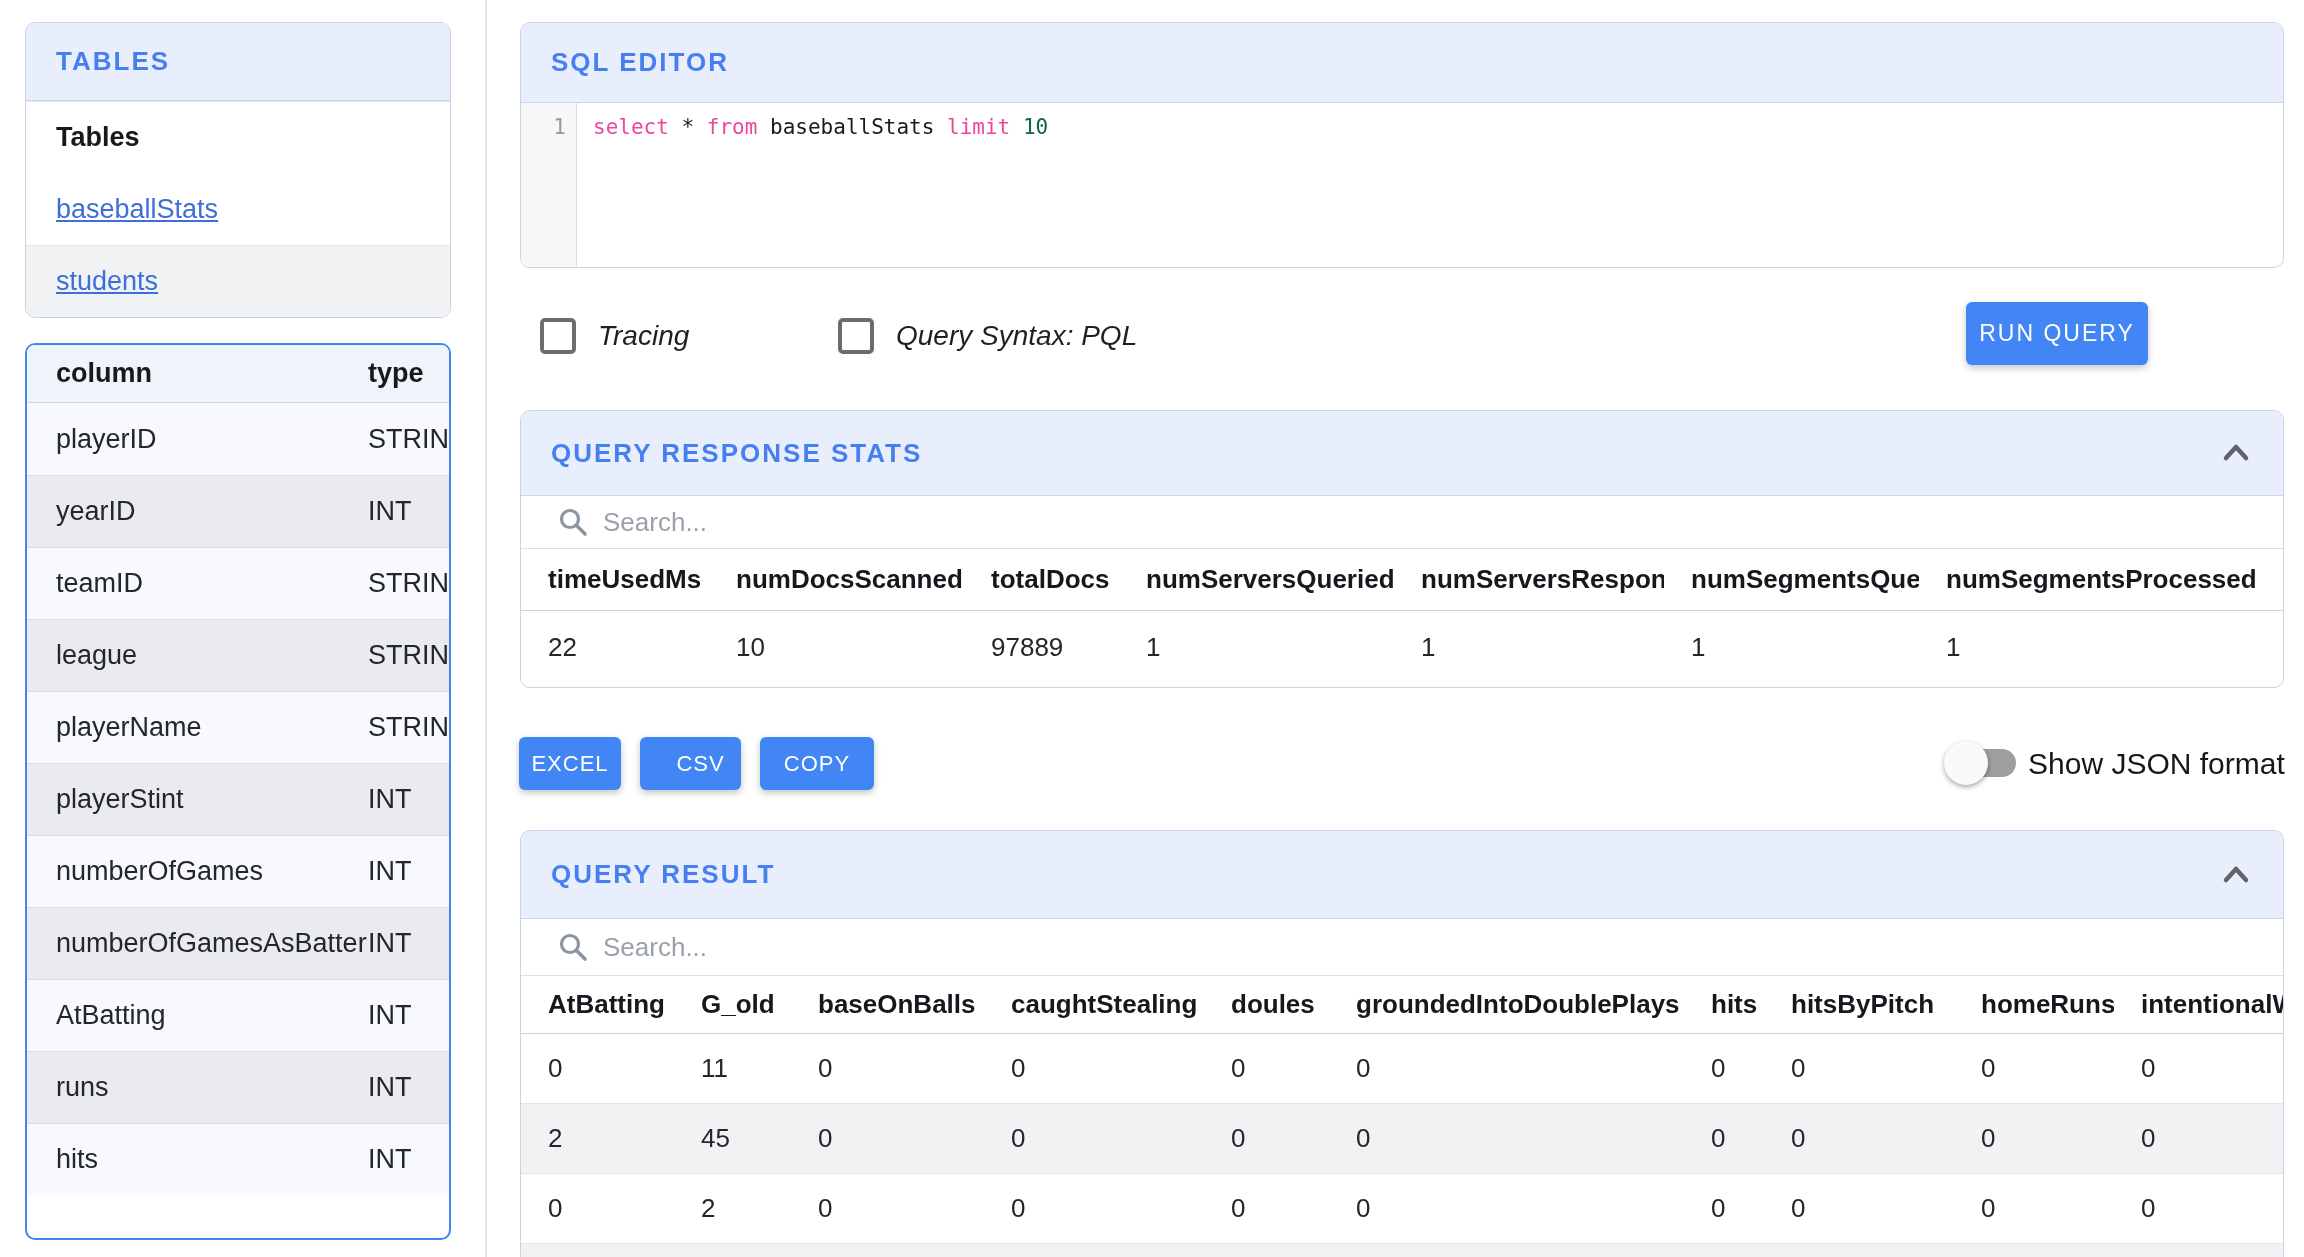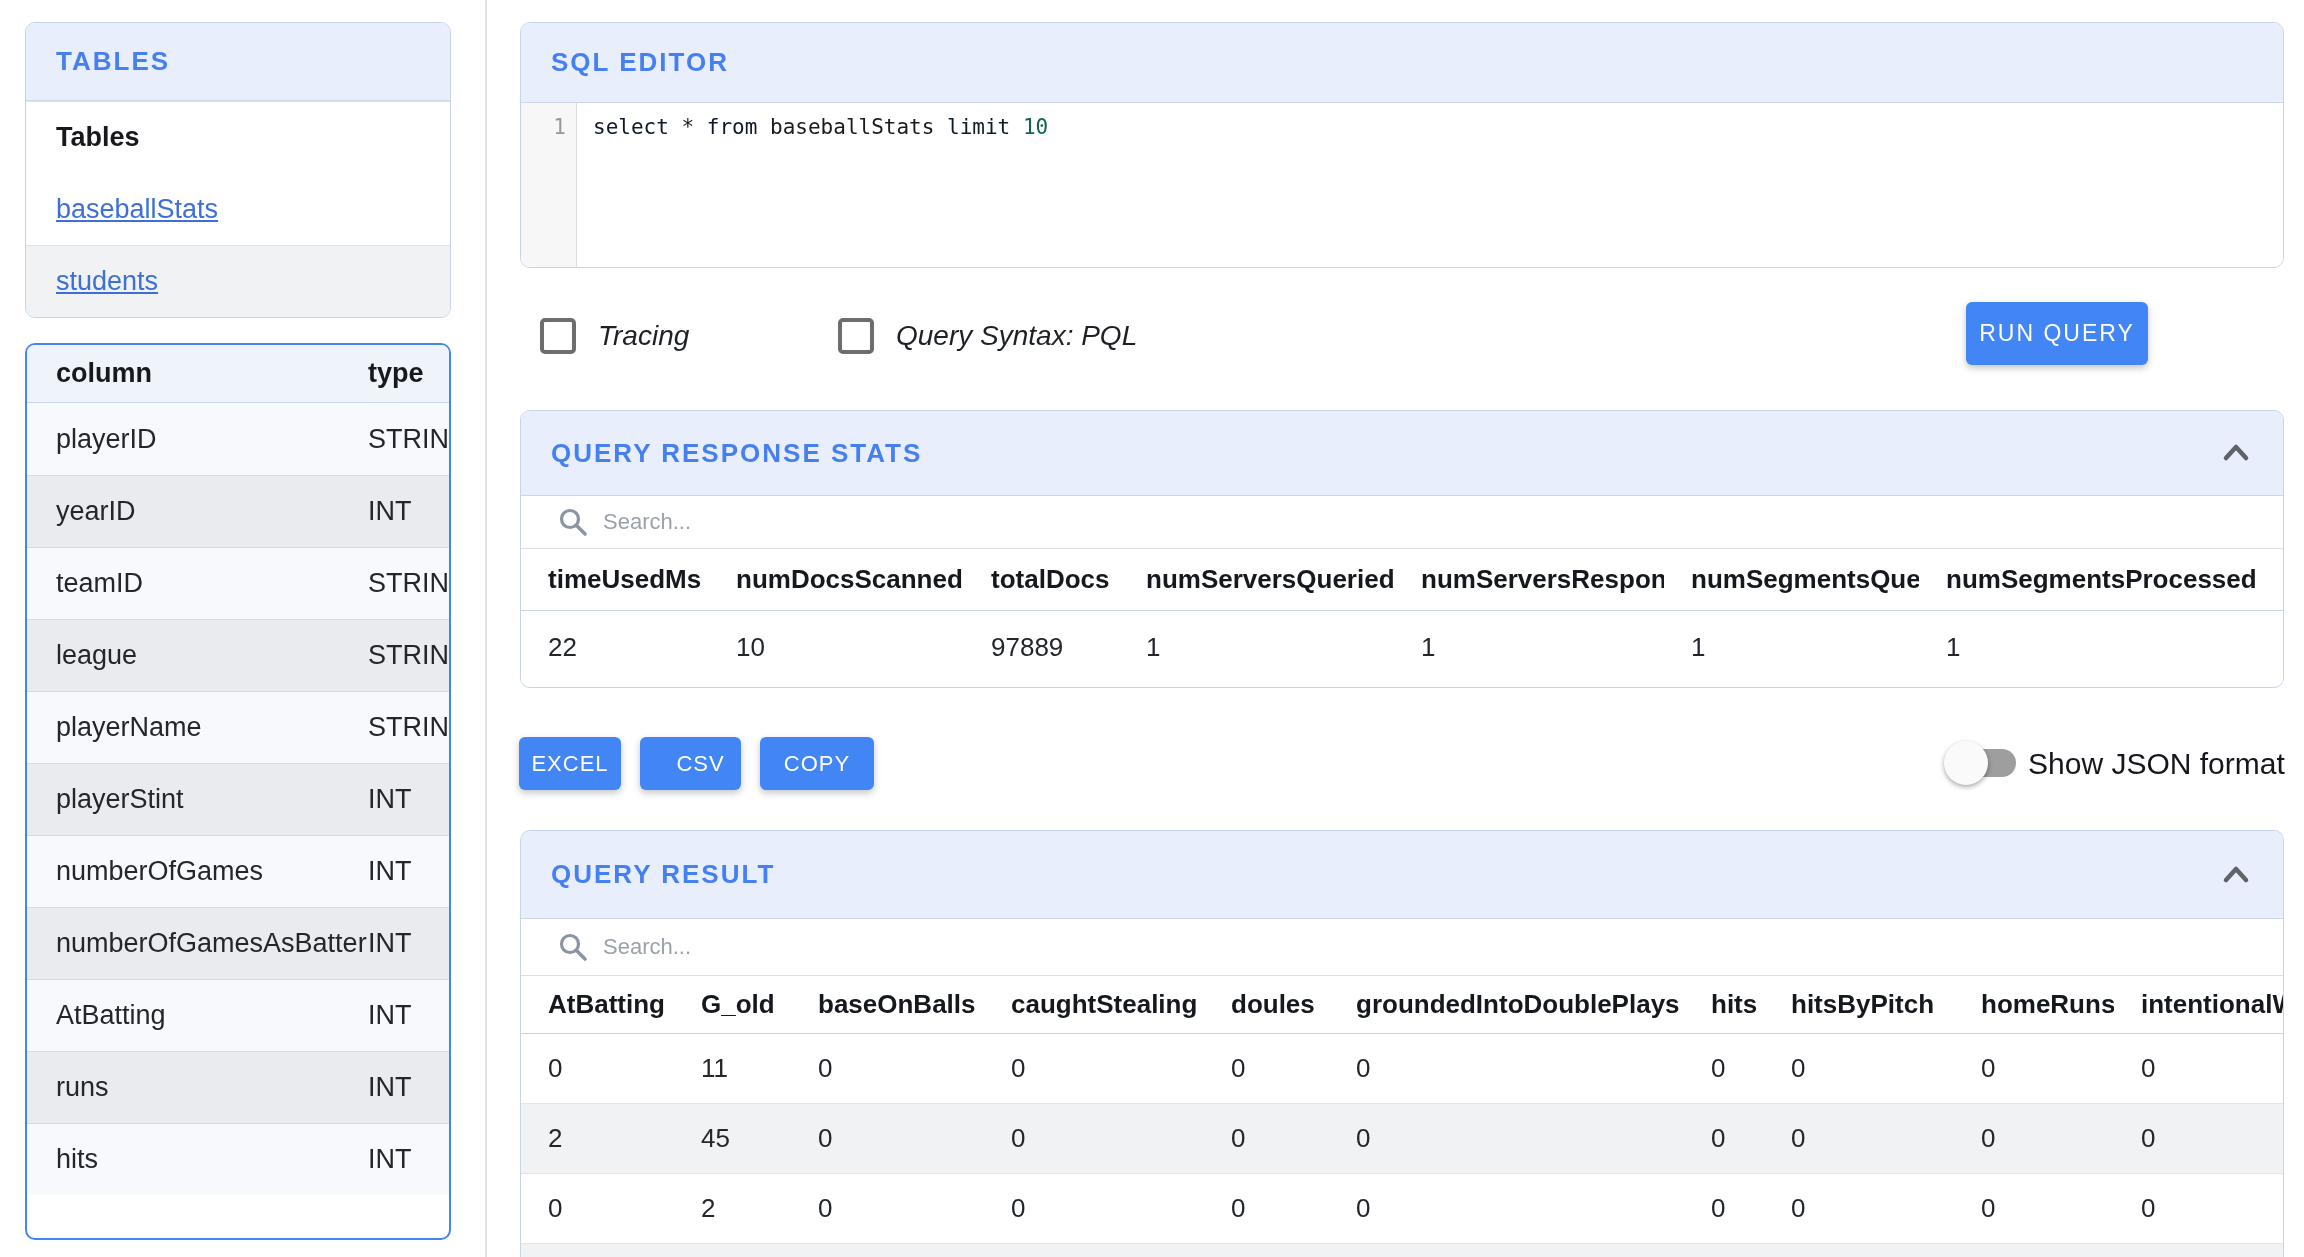--- a/index.html
+++ b/index.html
@@ -57,21 +57,21 @@
   }
   .line-no {
     position:absolute; top:12px; right:10px; color:#999999;
     font-family:"DejaVu Sans Mono", monospace; font-size:21px;
   }
   .code-line {
     position:absolute; left:72px; top:12px;
     font-family:"DejaVu Sans Mono", monospace; font-size:21px; white-space:pre;
     color:#1a1a1a; cursor:text;
   }
-  .tok-keyword { color:#0f172a; }
+  .tok-keyword { color:#ec4899; }
   .tok-number  { color:#116644; }
   .tok-plain   { color:#1a1a1a; }
 
   
   .checkbox {
     position:absolute; width:36px; height:36px; border:4px solid #6d6d6d;
     border-radius:5px; background:#fff; cursor:pointer;
   }
   .check-label { position:absolute; font-size:28px; color:#1d2025; line-height:36px;font-style:italic; }
   .btn {
@@ -89,21 +89,21 @@
   #result-panel .panel-header { height:88px; }
 
   .search-row {
     display:flex; align-items:center; padding:0 36px;
     border-bottom:1px solid #dbe0e8; background:#fff;
   }
   #stats-panel .search-row { height:53px; }
   #result-panel .search-row { height:57px; }
   .search-icon { width:32px; height:32px; margin-right:14px; flex:0 0 auto; }
   .search-input {
-    border:none; outline:none; flex:1; font-size:22px; color:#3a3f46;
+    border:none; outline:none; flex:1; font-size:26px; color:#3a3f46;
     font-family:"Liberation Sans", sans-serif; background:transparent;
   }
   .search-input::placeholder { color:#9aa1ab; }
 
   .thead-row {
     display:flex; align-items:center; font-weight:bold; font-size:26px; color:#15181d;
     border-bottom:1px solid #c9d3e0; background:#fff; white-space:nowrap;
   }
   #stats-panel .thead-row { height:62px; }
   #result-panel .thead-row { height:58px; }

